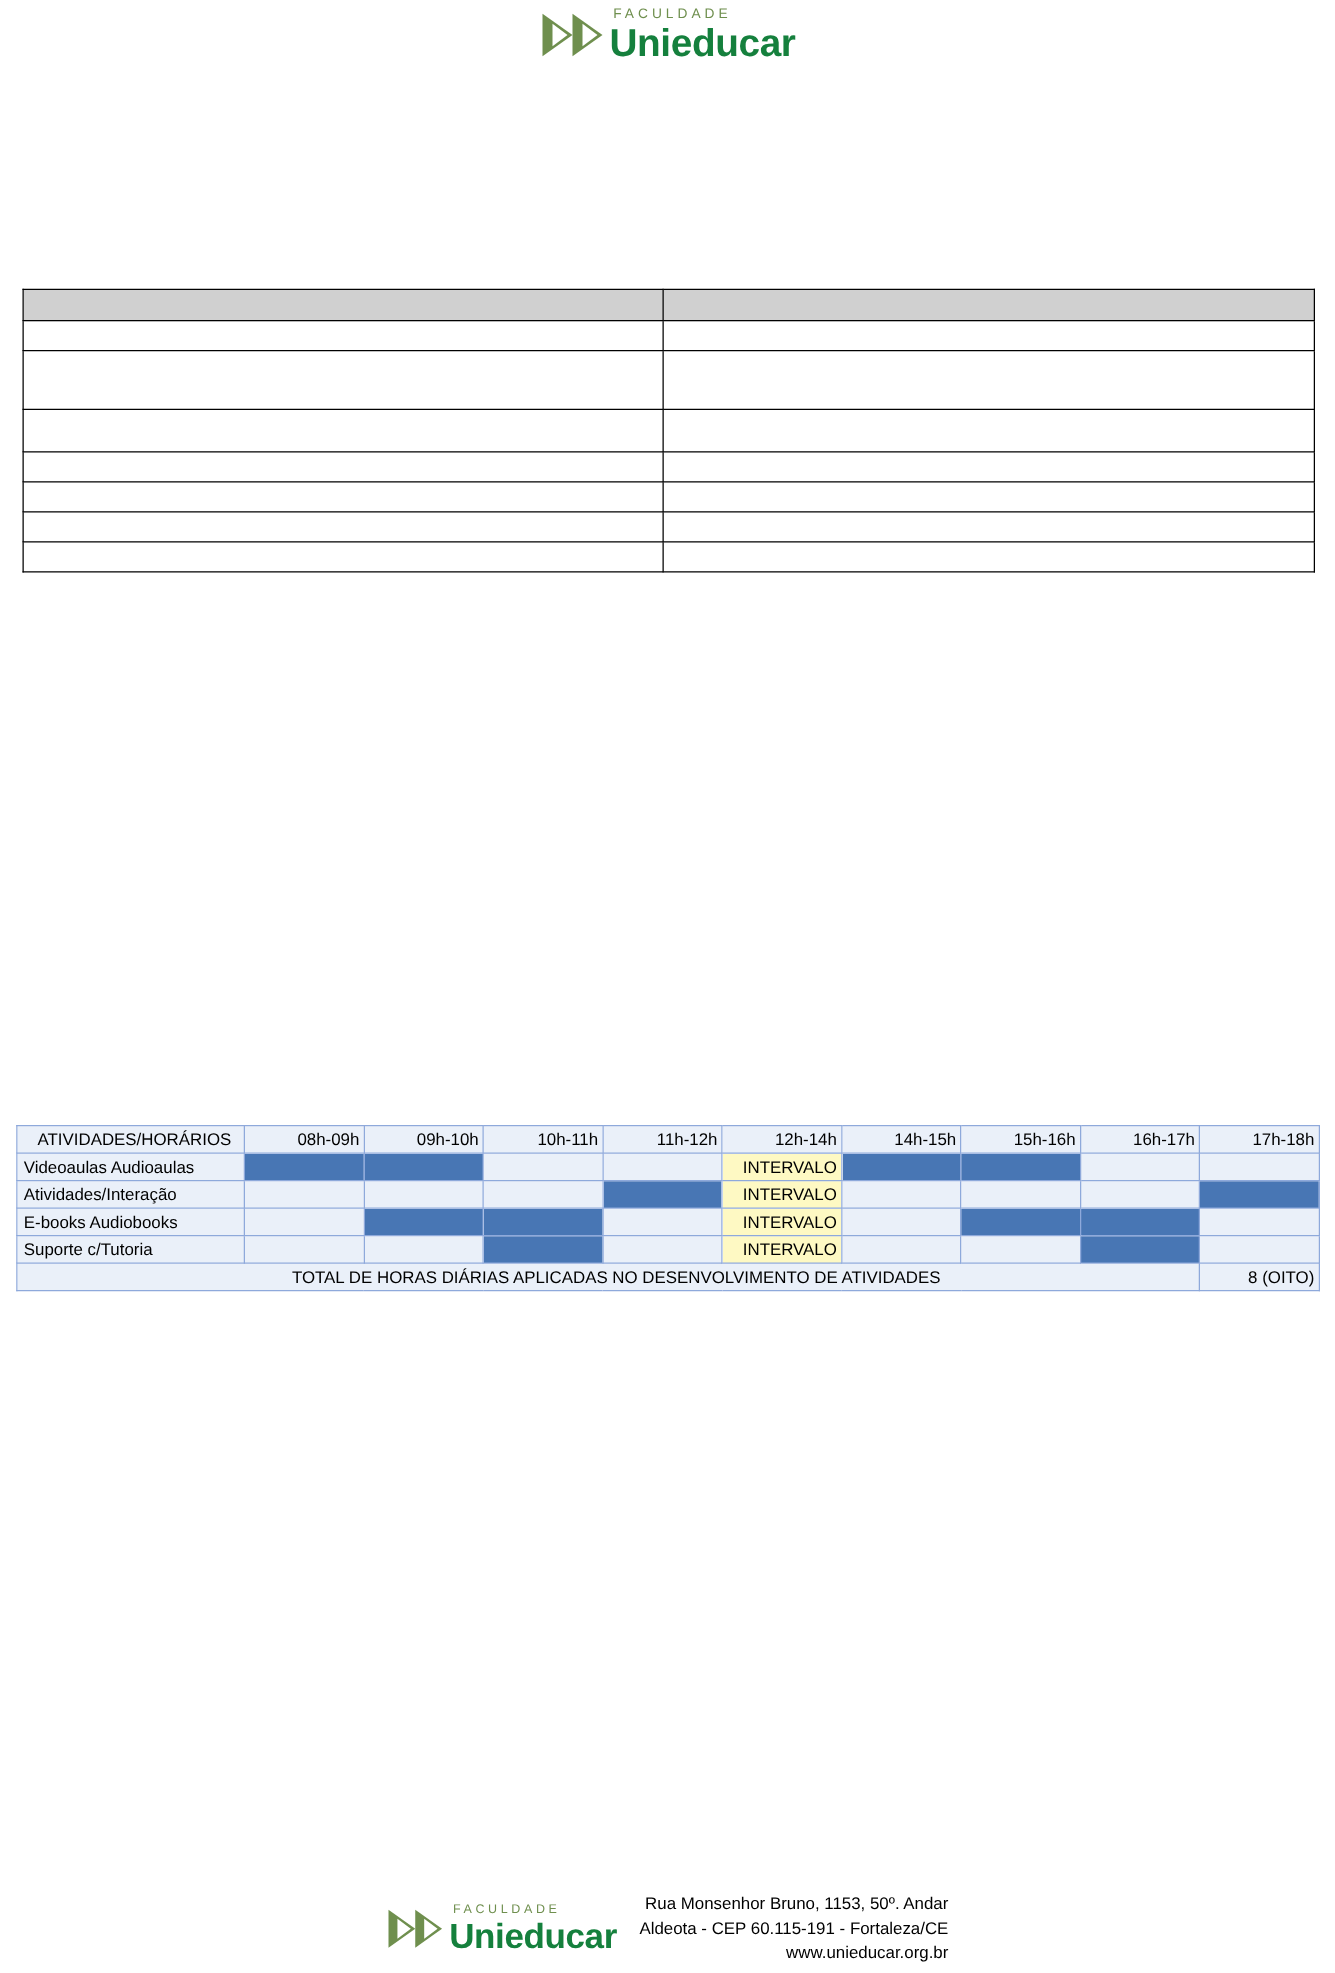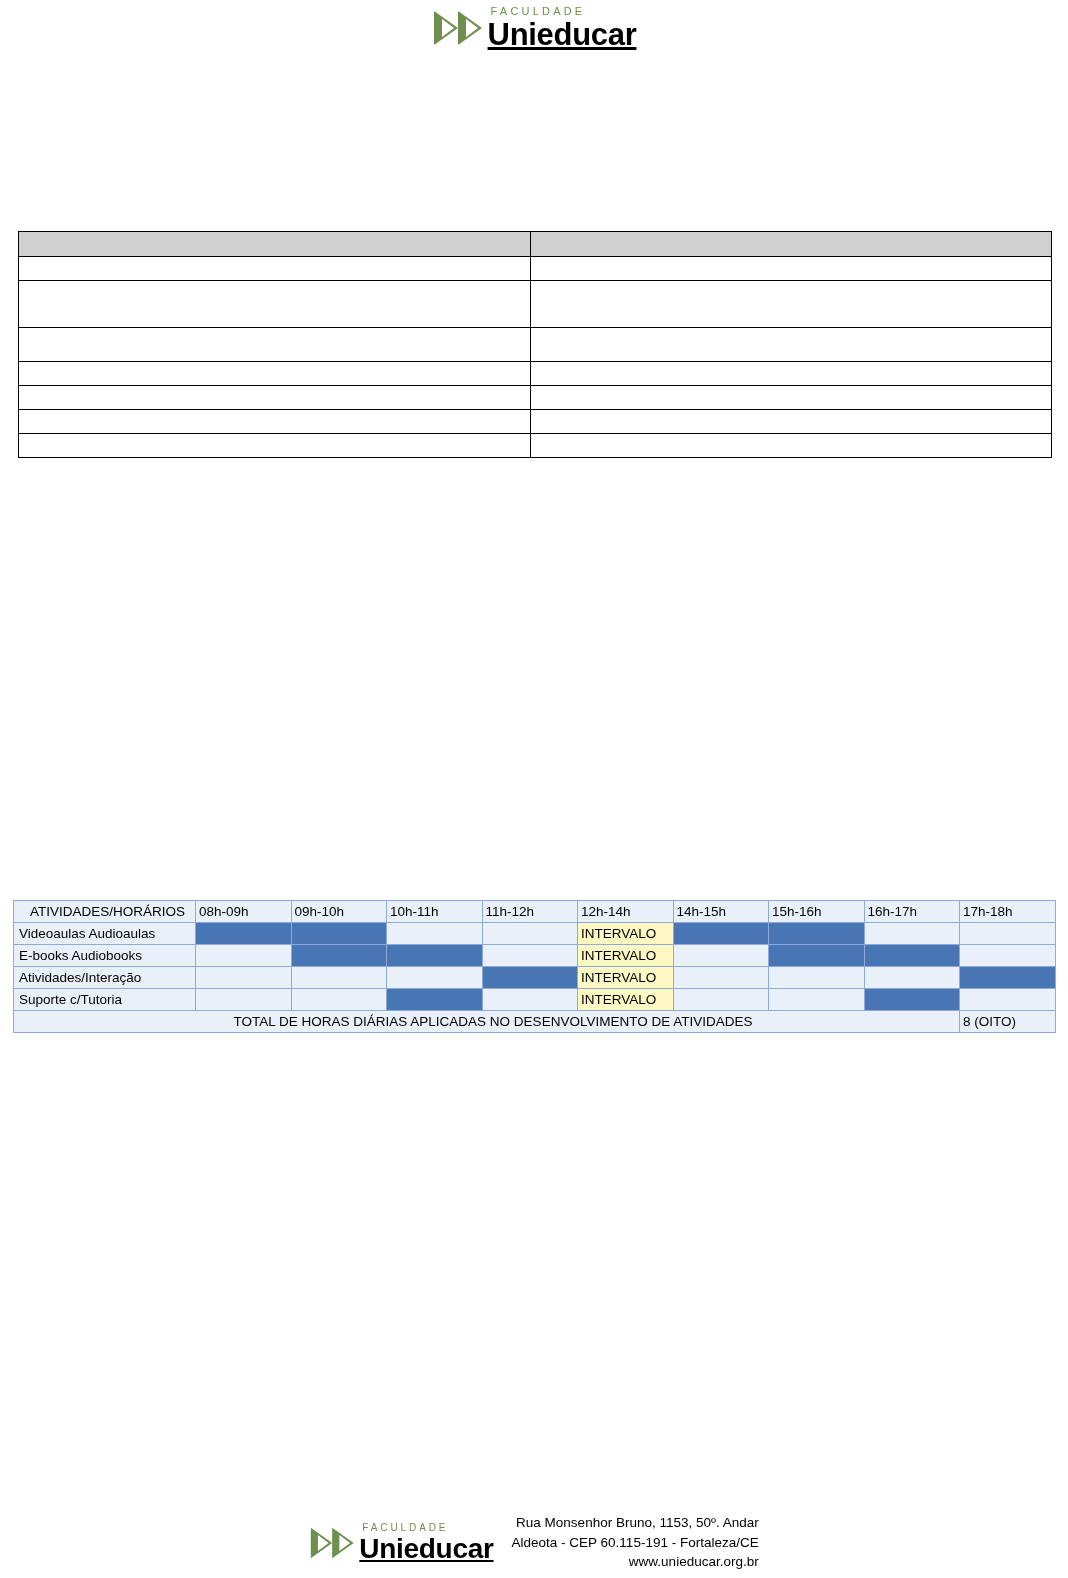--- a/index.html
+++ b/index.html
@@ -45,23 +45,22 @@
     font-size: 11px;
     letter-spacing: 3.2px;
     color: #6f8f4e;
     font-weight: 400;
     margin-left: 3px;
     margin-bottom: 2px;
   }
   .logo-name {
     font-size: 31px;
     font-weight: bold;
-    color: #000000;
+    color: #15803d;
     letter-spacing: -0.3px;
-    text-decoration: underline;
   }
 
   
   .top-table {
     position: absolute;
     left: 18px;
     top: 231px;
     width: 1034px;
     border-collapse: collapse;
     table-layout: fixed;
@@ -93,21 +92,21 @@
     border-collapse: collapse;
     table-layout: fixed;
     font-size: 13.5px;
   }
   table.sched th,
   table.sched td {
     border: 1px solid #8ea9db;
     height: 21px;
     padding: 0 3px;
     background: #eaf0f9;
-    text-align: left;
+    text-align: right;
     font-weight: normal;
     white-space: nowrap;
     overflow: hidden;
   }
   table.sched th.act-head {
     text-align: left;
     padding-left: 16px;
   }
   table.sched td.act-name {
     text-align: left;
@@ -117,21 +116,21 @@
     background: #4876b4;
   }
   table.sched td.interval {
     background: #fef9c3;
   }
   table.sched td.total-label {
     text-align: center;
     padding-left: 16px;
   }
   table.sched td.total-value {
-    text-align: left;
+    text-align: right;
   }
   col.c-act { width: 182px; }
   col.c-h   { width: 95.5px; }
 
   
   .footer {
     position: absolute;
     left: 0;
     bottom: 6px;
     width: 1068px;
@@ -249,43 +248,43 @@
         <td></td>
         <td></td>
         <td class="interval">INTERVALO</td>
         <td class="fill"></td>
         <td class="fill"></td>
         <td></td>
         <td></td>
       </tr>
 
       <tr>
+        <td class="act-name">Atividades/Interação</td>
+        <td></td>
+        <td></td>
+        <td></td>
+        <td class="fill"></td>
+        <td class="interval">INTERVALO</td>
+        <td></td>
+        <td></td>
+        <td></td>
+        <td class="fill"></td>
+      </tr>
+
+      <tr>
         <td class="act-name">E-books Audiobooks</td>
         <td></td>
         <td class="fill"></td>
         <td class="fill"></td>
         <td></td>
         <td class="interval">INTERVALO</td>
         <td></td>
         <td class="fill"></td>
         <td class="fill"></td>
         <td></td>
-      </tr>
-
-      <tr>
-        <td class="act-name">Atividades/Interação</td>
-        <td></td>
-        <td></td>
-        <td></td>
-        <td class="fill"></td>
-        <td class="interval">INTERVALO</td>
-        <td></td>
-        <td></td>
-        <td></td>
-        <td class="fill"></td>
       </tr>
 
       <tr>
         <td class="act-name">Suporte c/Tutoria</td>
         <td></td>
         <td></td>
         <td class="fill"></td>
         <td></td>
         <td class="interval">INTERVALO</td>
         <td></td>

